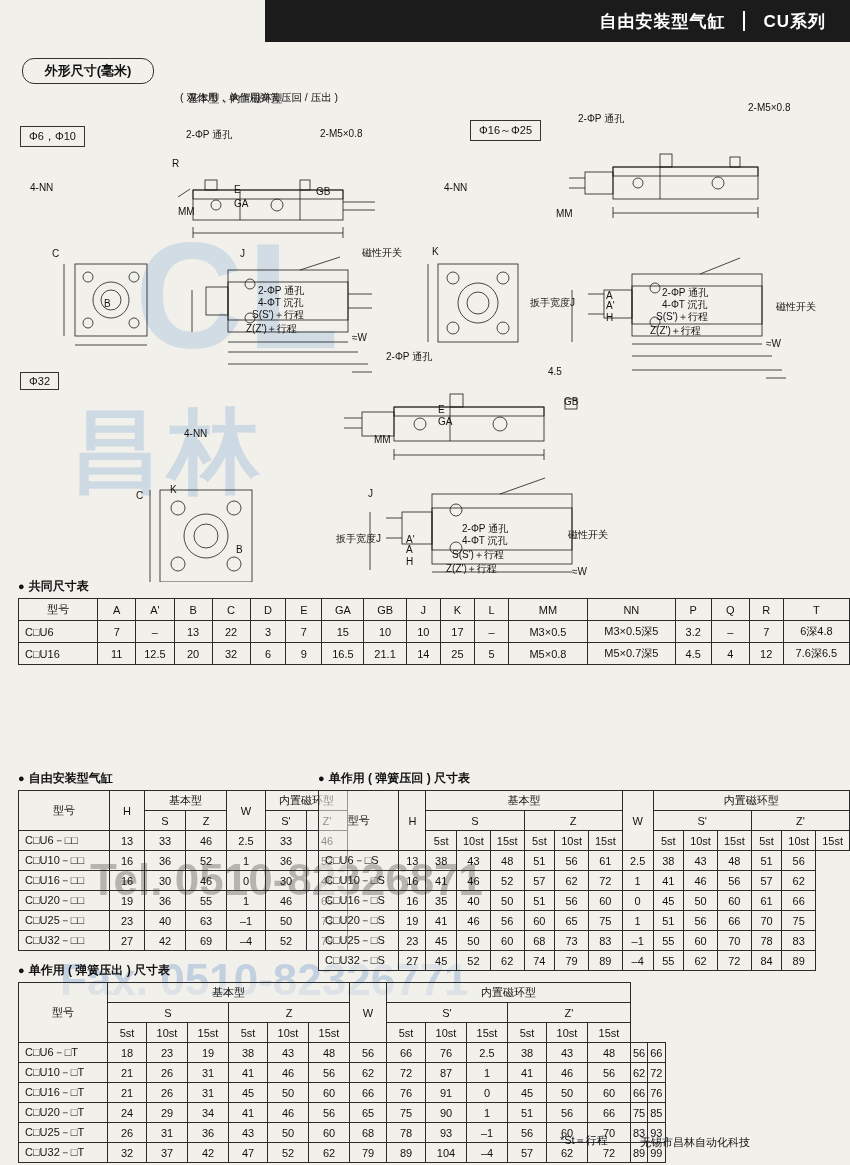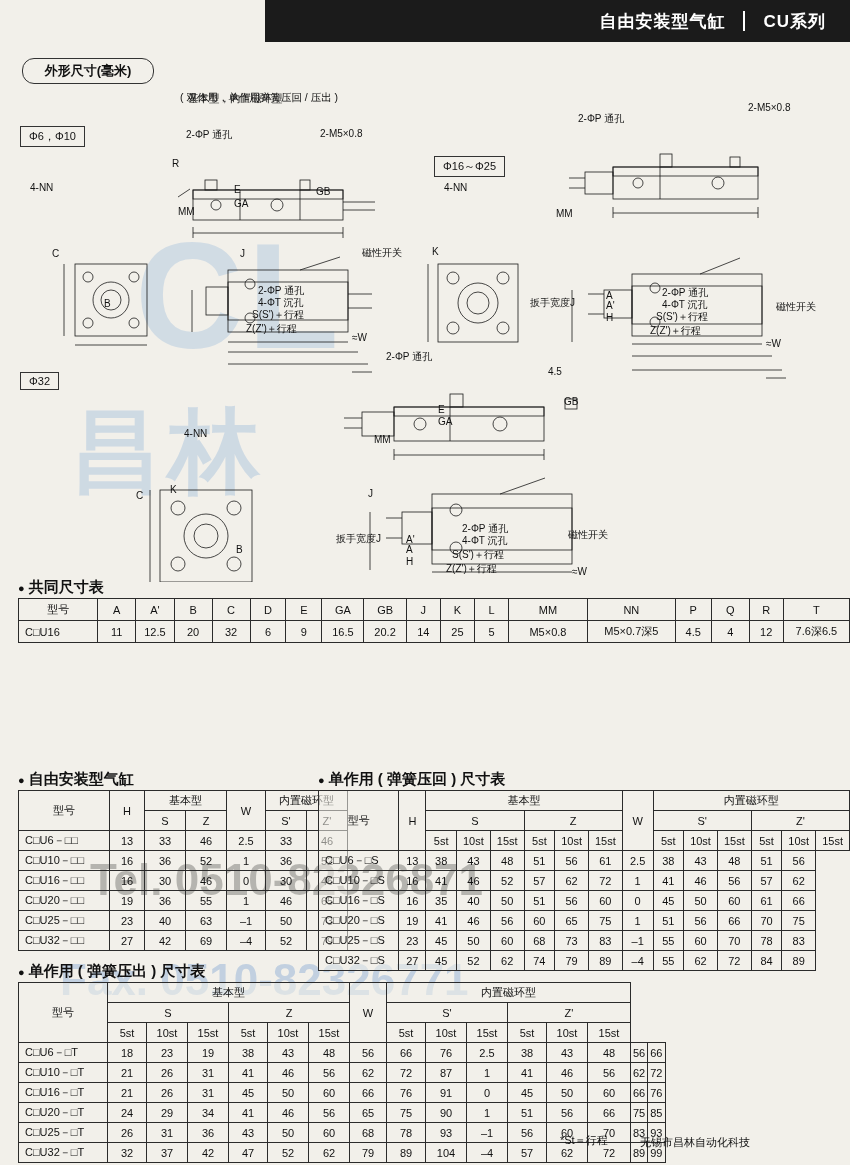--- a/index.html
+++ b/index.html
@@ -45,21 +45,21 @@
   }
   .lbl{position:absolute;font-size:10px;color:#111;white-space:nowrap;}
   .lbl-box{
     position:absolute;border:1px solid #333;background:#f2f0ea;
     font-size:11px;padding:2px 8px;white-space:nowrap;
   }
   .note{position:absolute;font-size:10.5px;line-height:1.5;white-space:nowrap;}
 
   
   .sec-h{
-    position:absolute;font-size:15px;font-weight:bold;
+    position:absolute;font-size:12px;font-weight:bold;
   }
   .sec-h:before{content:"\25CF";font-size:11px;margin-right:4px;}
 
   
   table{
     border-collapse:collapse;
     font-size:11px;
     background:rgba(242,240,234,0.55);
   }
   th,td{
@@ -217,21 +217,21 @@
     </g>
   </svg>
 </div>
 
 <div class="dim-title">外形尺寸(毫米)</div>
 
 <div class="note" style="left:188px;top:91px;">基本型，内置磁环型</div>
 <div class="note" style="left:180px;top:90px;">( 双作用，单作用弹簧压回 / 压出 )</div>
 
 <div class="lbl-box" style="left:20px;top:126px;">Φ6，Φ10</div>
-<div class="lbl-box" style="left:434px;top:120px;margin-top:36px;">Φ16～Φ25</div>
+<div class="lbl-box" style="left:470px;top:120px;">Φ16～Φ25</div>
 <div class="lbl-box" style="left:20px;top:372px;">Φ32</div>
 
 <div class="lbl" style="left:186px;top:128px;">2-ΦP 通孔</div>
 <div class="lbl" style="left:320px;top:128px;">2-M5×0.8</div>
 <div class="lbl" style="left:30px;top:182px;">4-NN</div>
 <div class="lbl" style="left:178px;top:206px;">MM</div>
 <div class="lbl" style="left:234px;top:184px;">E</div>
 <div class="lbl" style="left:234px;top:198px;">GA</div>
 <div class="lbl" style="left:316px;top:186px;">GB</div>
 <div class="lbl" style="left:172px;top:158px;">R</div>
@@ -303,29 +303,49 @@
         <th style="width:76px">MM</th>
         <th style="width:84px">NN</th>
         <th style="width:32px">P</th>
         <th style="width:34px">Q</th>
         <th style="width:30px">R</th>
         <th style="width:62px">T</th>
       </tr>
     </thead>
     <tbody>
       <tr>
+        <td class="modelcol">C□U6</td>
+        <td>7</td>
+        <td>–</td>
+        <td>13</td>
+        <td>22</td>
+        <td>3</td>
+        <td>7</td>
+        <td>15</td>
+        <td>10</td>
+        <td>10</td>
+        <td>17</td>
+        <td>–</td>
+        <td>M3×0.5</td>
+        <td>M3×0.5深5</td>
+        <td>3.2</td>
+        <td>–</td>
+        <td>7</td>
+        <td>6深4.8</td>
+      </tr>
+      <tr>
         <td class="modelcol">C□U16</td>
         <td>11</td>
         <td>12.5</td>
         <td>20</td>
         <td>32</td>
         <td>6</td>
         <td>9</td>
         <td>16.5</td>
-        <td>20.2</td>
+        <td>21.1</td>
         <td>14</td>
         <td>25</td>
         <td>5</td>
         <td>M5×0.8</td>
         <td>M5×0.7深5</td>
         <td>4.5</td>
         <td>4</td>
         <td>12</td>
         <td>7.6深6.5</td>
       </tr>

